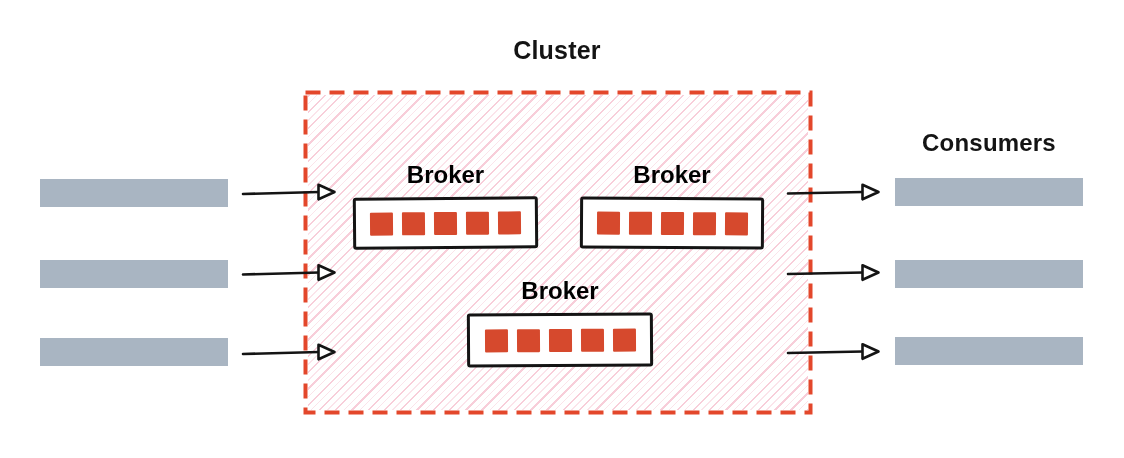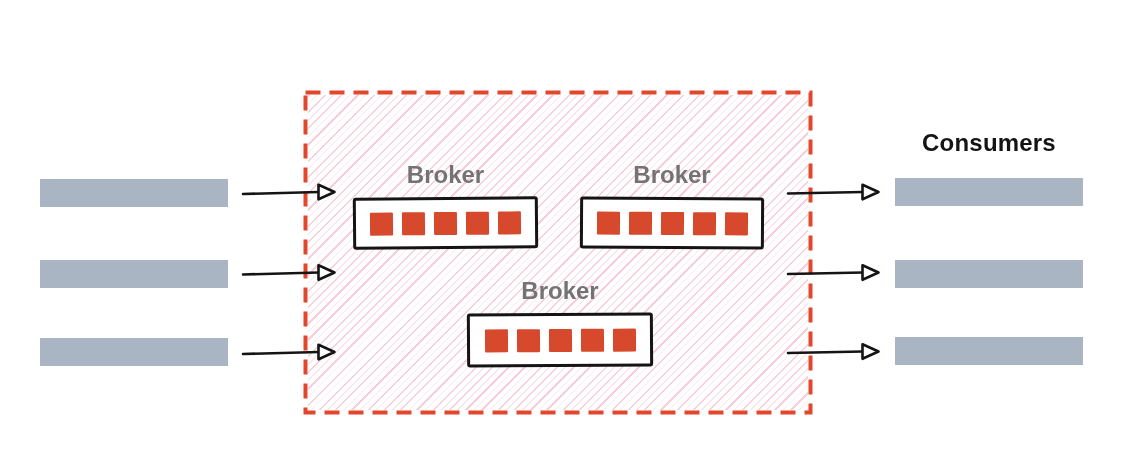--- a/index.html
+++ b/index.html
@@ -66,21 +66,21 @@
 
   .broker {
     position: absolute;
     text-align: center;
   }
   .broker .broker-label {
     font-size: 24px;
     font-weight: 700;
     line-height: 27px;
     margin-bottom: 9px;
-    color: #737373;
+    color: #000000;
     white-space: nowrap;
   }
   .broker .broker-box {
     height: 46px;
     background: #ffffff;
     border: 3px solid #141414;
     border-radius: 3px;
     display: flex;
     align-items: center;
     justify-content: center;
@@ -110,20 +110,21 @@
     pointer-events: none;
   }
 </style>
 </head>
 <body>
 
 <div class="canvas">
 
   <div class="cluster-hatch"></div>
 
+  <div class="label cluster-title">Cluster</div>
   <div class="label consumers-label">Consumers</div>
 
   <div class="bar l row1l"></div>
   <div class="bar l row2l"></div>
   <div class="bar l row3l"></div>
 
   <div class="bar r row1r"></div>
   <div class="bar r row2r"></div>
   <div class="bar r row3r"></div>
 

